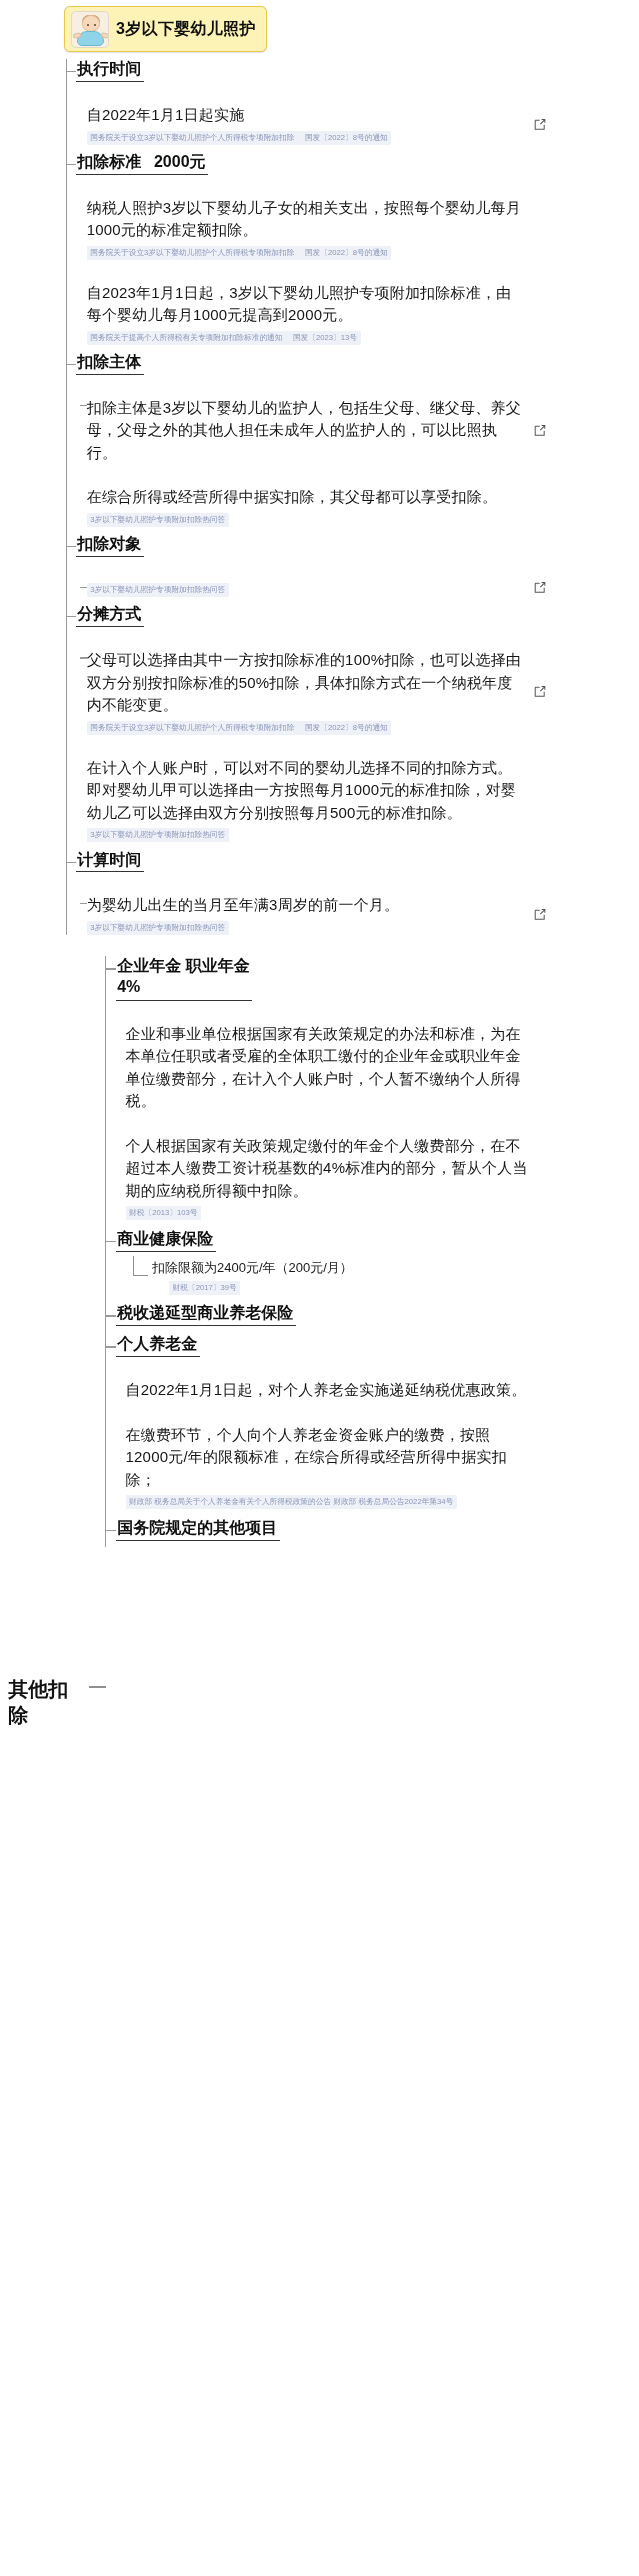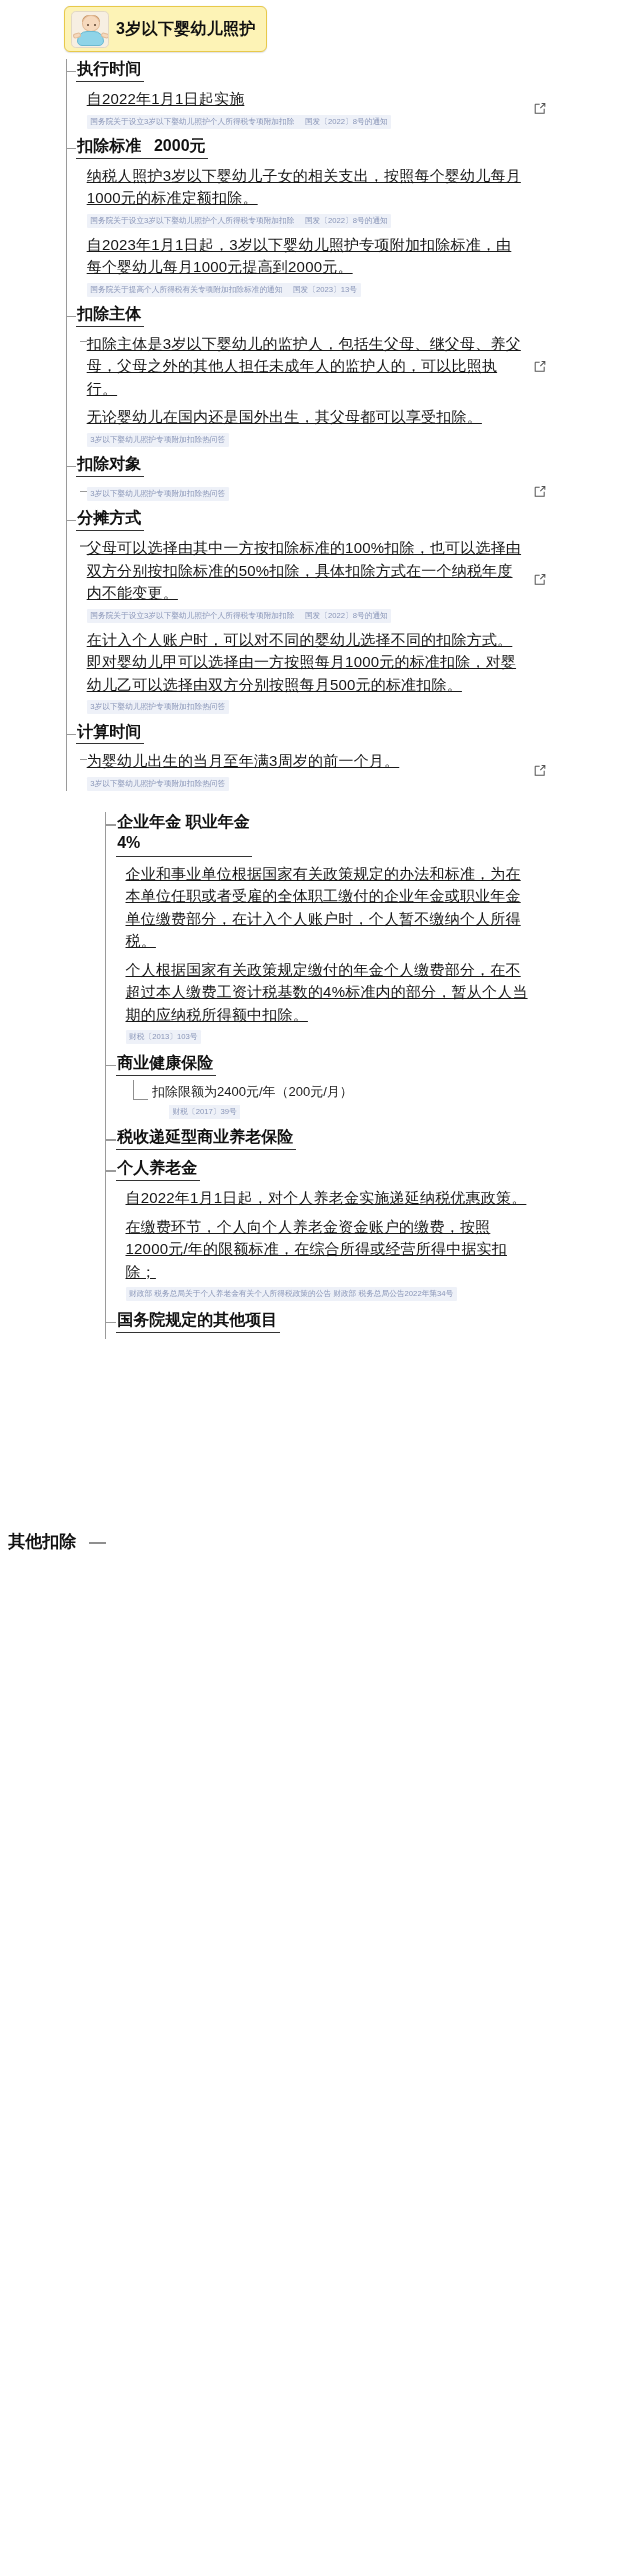--- a/index.html
+++ b/index.html
@@ -128,23 +128,22 @@
     padding: 0 2.4px 1.8px 1.2px;
     line-height: 1.25;
   }
   .node-heading .amount {
     margin-left: 8.3px;
   }
 
   
   .block {
     position: relative;
-    margin-top: 6px;
+    margin-top: 22px;
     padding: 0 32px 0 10.7px;
-    text-decoration: underline;
   }
   .block p {
     margin: 0;
     font-size: 15px;
     line-height: 1.5;
     color: #161616;
     letter-spacing: 0.2px;
   }
   .cite {
     margin-top: 3.6px;
@@ -183,26 +182,25 @@
   
   .group-b {
     position: relative;
     margin-top: 21.3px;
     padding-bottom: 24px;
   }
   .group-b-label {
     position: absolute;
     left: 8.3px;
     top: 720px;
-    font-size: 17px;
+    font-size: 20px;
     font-weight: bold;
     color: #111;
     width: 71px;
     line-height: 1.3;
-    font-family: Liberation Mono, monospace;
   }
   .group-b-dash {
     position: absolute;
     left: 89px;
     top: 730px;
     width: 16.6px; height: 1.2px;
     background: #8f8f8f;
   }
   .spine-b {
     position: absolute;
@@ -331,21 +329,21 @@
         <span class="sub-tick"></span>
         <p>扣除主体是3岁以下婴幼儿的监护人，包括生父母、继父母、养父母，父母之外的其他人担任未成年人的监护人的，可以比照执行。</p>
         <span class="ext">
           <svg viewBox="0 0 24 24" fill="none" stroke="currentColor" stroke-width="1.6">
               <path d="M5 5h7M5 5v14h14v-7"></path>
               <path d="M13 11l7-7M15 4h5v5"></path>
             </svg>
         </span>
       </div>
       <div class="block">
-        <p>无论婴幼儿在国内还是国外出生，其父母都可以享受扣除。</p>
+        <p>在综合所得或经营所得中据实扣除，其父母都可以享受扣除。</p>
         <div class="cite">
           <span>3岁以下婴幼儿照护专项附加扣除热问答</span>
         </div>
       </div>
     </div>
 
     <div class="node">
       <div class="node-heading">扣除对象</div>
       <div class="block">
         <span class="sub-tick"></span>

